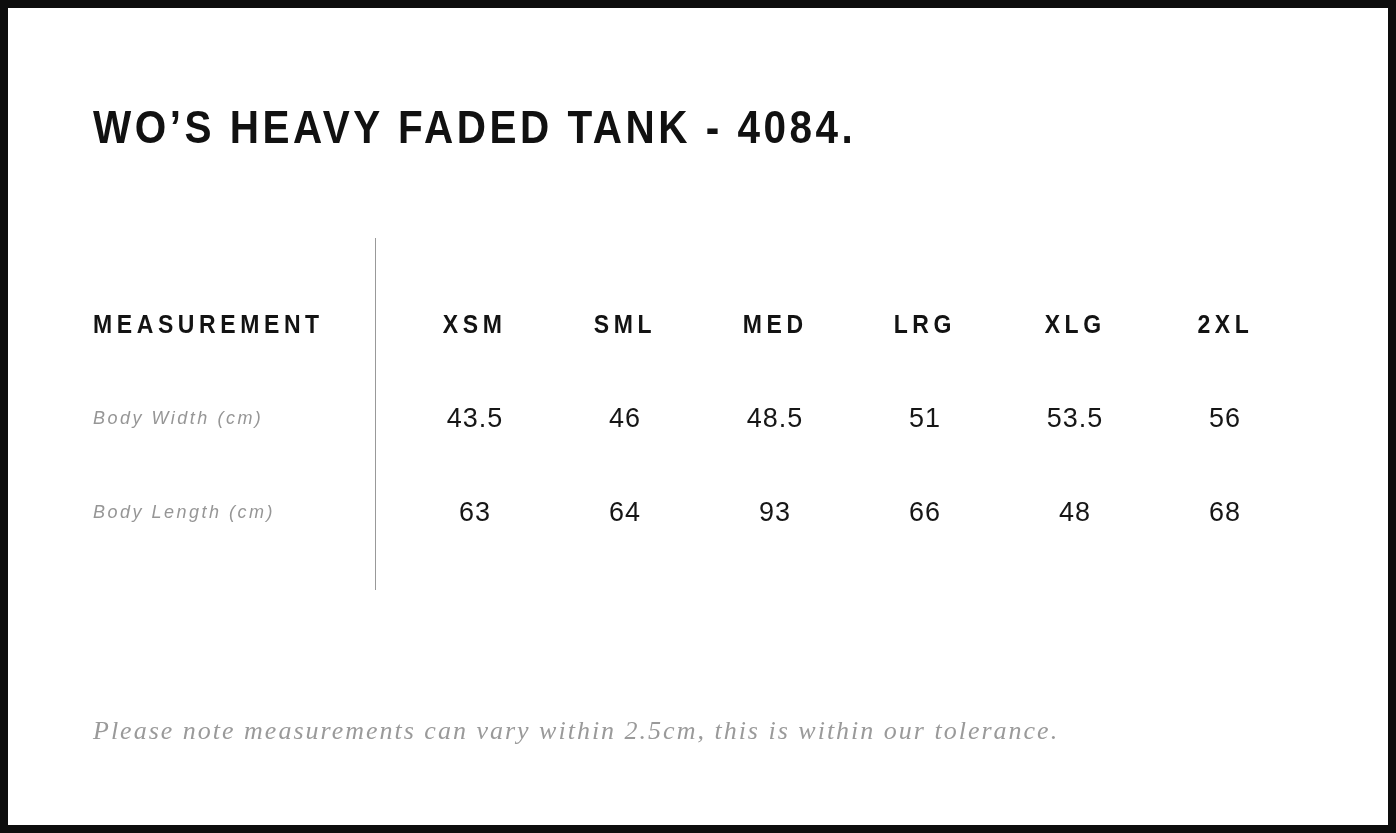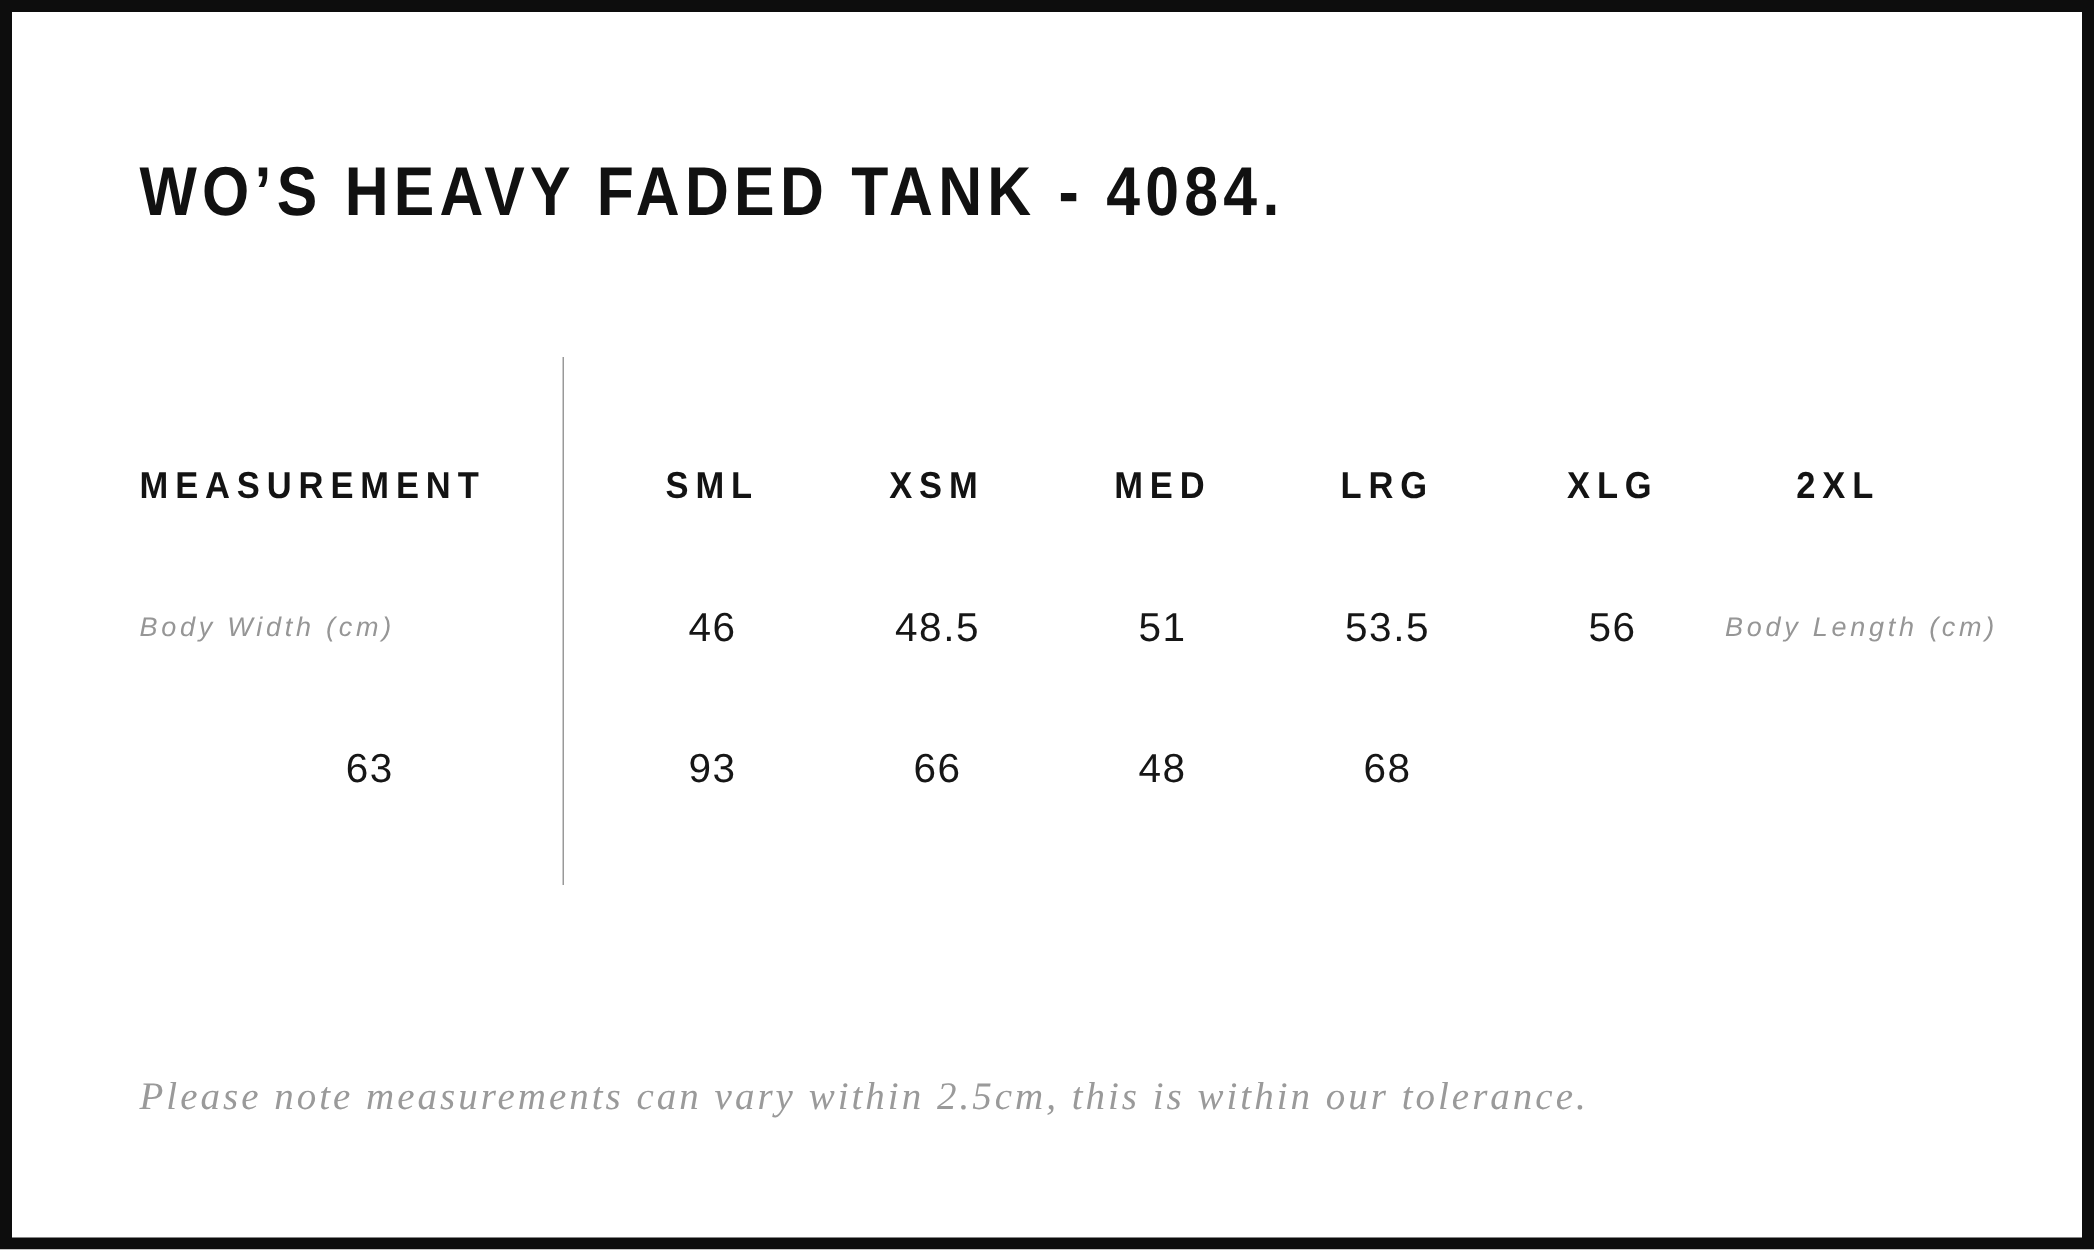--- a/index.html
+++ b/index.html
@@ -100,40 +100,43 @@
   <h1 class="title">WO’S HEAVY FADED TANK - 4084.</h1>
 
   <div class="v-divider"></div>
 
   <div class="size-table">
 
     <div class="cell label-col">
       <span class="hdr">MEASUREMENT</span>
     </div>
     <div class="cell">
-      <span class="hdr">SML</span>
+      <span class="hdr">XSM</span>
     </div>
     <div class="cell">
-      <span class="hdr">XSM</span>
+      <span class="hdr">SML</span>
     </div>
     <div class="cell">
       <span class="hdr">MED</span>
     </div>
     <div class="cell">
       <span class="hdr">LRG</span>
     </div>
     <div class="cell">
       <span class="hdr">XLG</span>
     </div>
     <div class="cell">
       <span class="hdr">2XL</span>
     </div>
 
     <div class="cell label-col">
       <span class="row-label">Body Width (cm)</span>
+    </div>
+    <div class="cell">
+      <span class="val">43.5</span>
     </div>
     <div class="cell">
       <span class="val">46</span>
     </div>
     <div class="cell">
       <span class="val">48.5</span>
     </div>
     <div class="cell">
       <span class="val">51</span>
     </div>
@@ -144,20 +147,23 @@
       <span class="val">56</span>
     </div>
 
     <div class="cell label-col">
       <span class="row-label">Body Length (cm)</span>
     </div>
     <div class="cell">
       <span class="val">63</span>
     </div>
     <div class="cell">
+      <span class="val">64</span>
+    </div>
+    <div class="cell">
       <span class="val">93</span>
     </div>
     <div class="cell">
       <span class="val">66</span>
     </div>
     <div class="cell">
       <span class="val">48</span>
     </div>
     <div class="cell">
       <span class="val">68</span>

